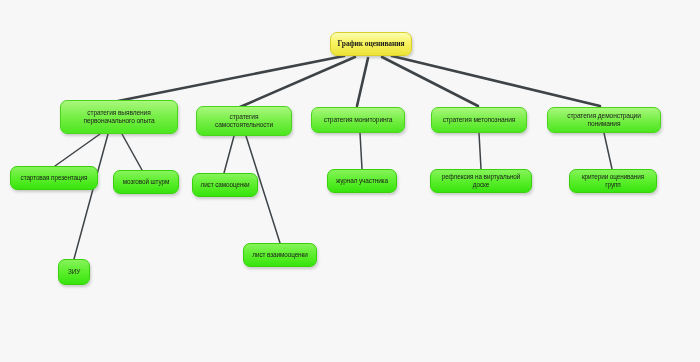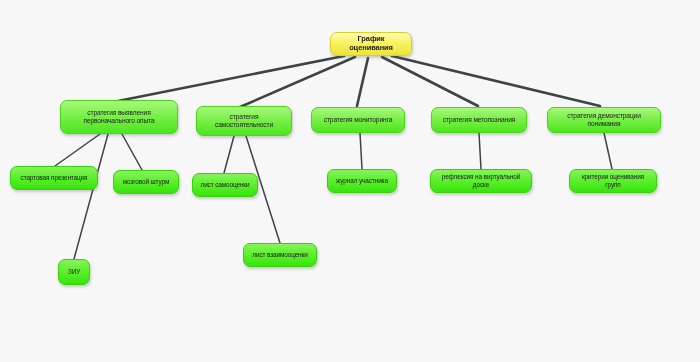--- a/index.html
+++ b/index.html
@@ -84,21 +84,21 @@
       <line x1="246" y1="136" x2="280" y2="243" stroke-width="1.5"></line>
 
       <line x1="360" y1="133" x2="362" y2="169" stroke-width="1.5"></line>
 
       <line x1="479" y1="133" x2="481" y2="169" stroke-width="1.5"></line>
 
       <line x1="604" y1="133" x2="612" y2="169" stroke-width="1.5"></line>
     </g>
   </svg>
 
-  <div class="node node-root" style="left:330px; top:32px; width:82px; height:24px;">
+  <div class="node node-root" style="left:330px; top:32px; width:82px; height:24px;font-family:Liberation Serif, serif;">
     <span>График оценивания</span>
   </div>
 
   <div class="node node-green" style="left:60px; top:100px; width:118px; height:34px;">
     <span>стратегия выявления первоначального опыта</span>
   </div>
 
   <div class="node node-green" style="left:196px; top:106px; width:96px; height:30px;">
     <span>стратегия самостоятельности</span>
   </div>

